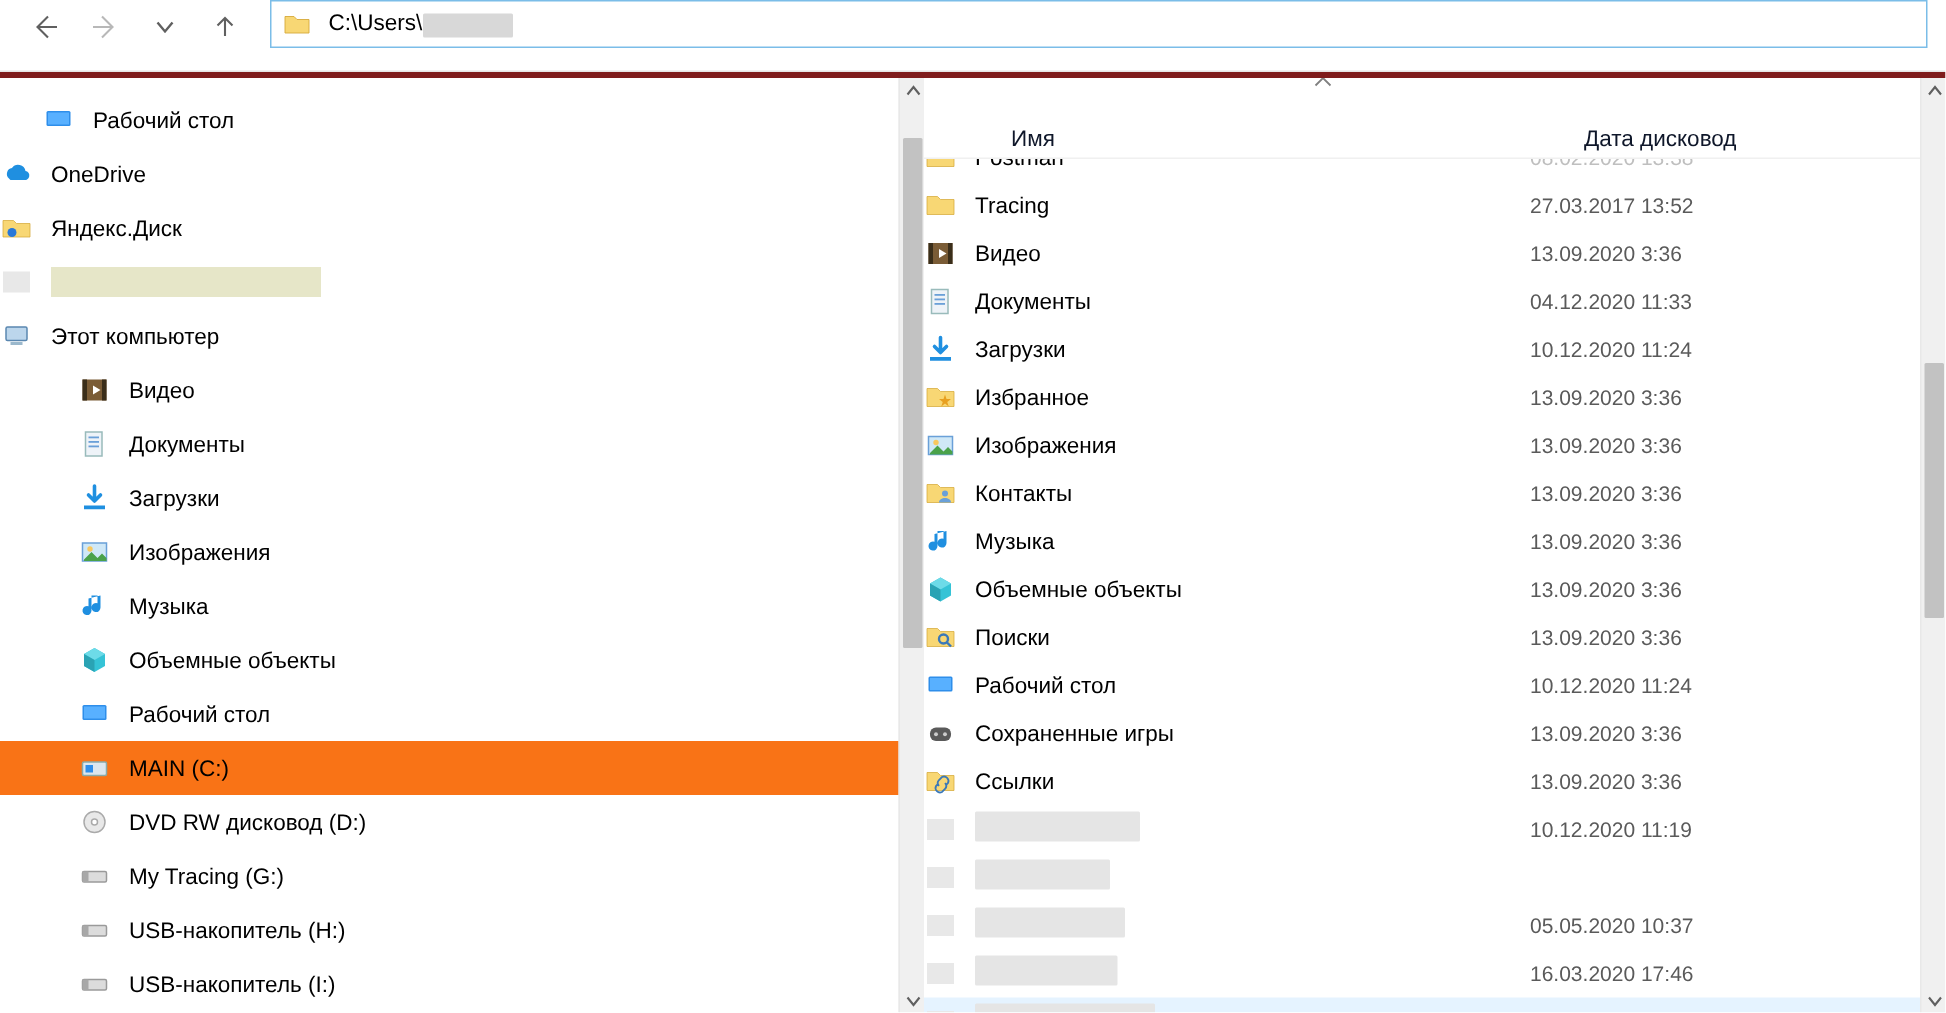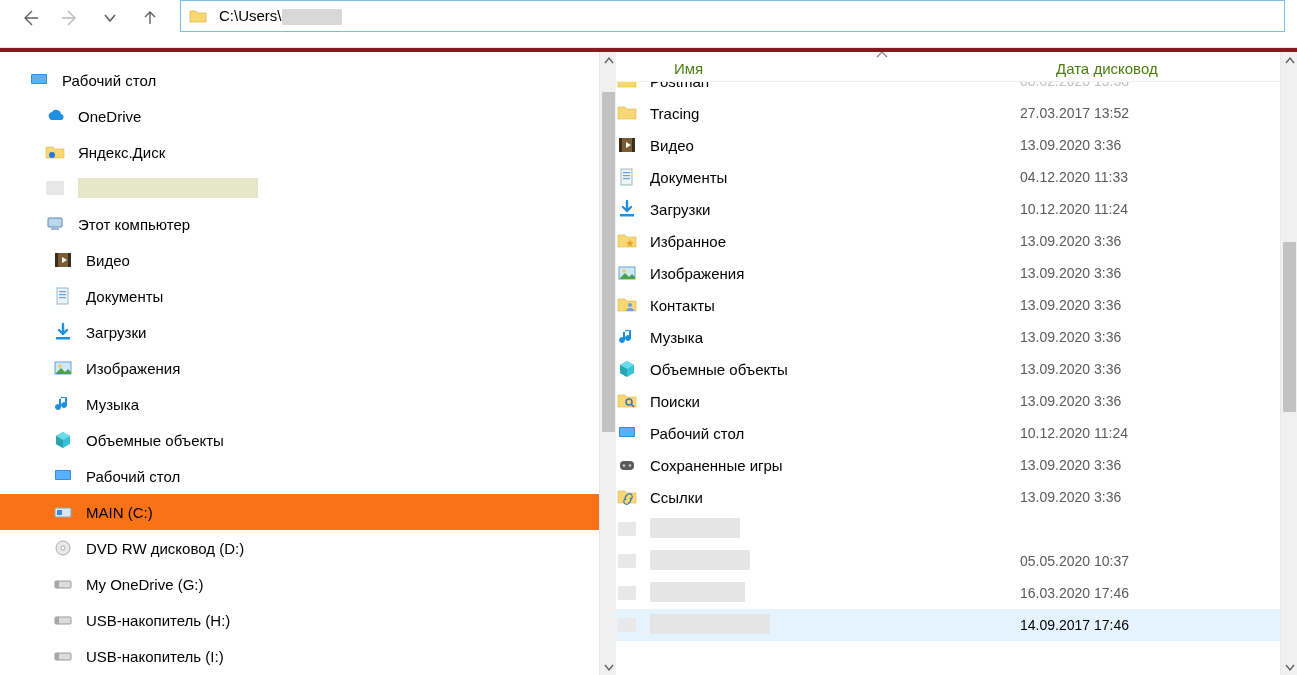--- a/index.html
+++ b/index.html
@@ -80,21 +80,21 @@
   }
   .tree-item.selected { background:#f97316; }
   .tree-item .icon-slot { width:22px; height:22px; display:flex; align-items:center; justify-content:center; flex-shrink:0;}
   .tree-item .label { white-space:nowrap; }
   .tree-item.redacted .label {
     width:180px; height:20px; background:#e6e6c8;
     filter: blur(0.3px);
   }
   
   .lvl-0 { padding-left: 28px; }
-  .lvl-1 { padding-left: 44px; }
+  .lvl-1 { }
   .lvl-2 { padding-left: 52px; }
 
   
   .nav-scrollbar {
     position:absolute;
     top:0; right:0; bottom:0;
     width:17px;
     background:#f0f0f0;
     border-left:1px solid #e8e8e8;
   }
@@ -116,24 +116,25 @@
     flex:1;
     position:relative;
     display:flex;
     flex-direction:column;
     overflow:hidden;
   }
   .list-header {
     height:30px;
     display:flex;
     align-items:flex-end;
-    color:#4d7c0f;
+    color:#0f172a;
     font-size:15px;
     border-bottom:1px solid #f0f0f0;
     padding-bottom:4px;
+    margin-top:24px;
   }
   .col-name-head {
     padding-left:58px;
     flex: 0 0 440px;
     display:flex;
     align-items:center;
   }
   .sort-caret {
     position:absolute;
     left: 260px;
@@ -358,21 +359,21 @@
           </span>
           <span class="label">DVD RW дисковод (D:)</span>
         </div>
         <div class="tree-item lvl-2">
           <span class="icon-slot">
             <svg width="20" height="20" viewBox="0 0 20 20">
               <rect x="2" y="7" width="16" height="7" rx="1" fill="#dcdcdc" stroke="#9a9a9a"></rect>
               <rect x="2" y="7" width="4" height="7" fill="#a8a8a8"></rect>
             </svg>
           </span>
-          <span class="label">My OneDrive (G:)</span>
+          <span class="label">My Tracing (G:)</span>
         </div>
         <div class="tree-item lvl-2">
           <span class="icon-slot">
             <svg width="20" height="20" viewBox="0 0 20 20">
               <rect x="2" y="7" width="16" height="7" rx="1" fill="#dcdcdc" stroke="#9a9a9a"></rect>
               <rect x="2" y="7" width="4" height="7" fill="#a8a8a8"></rect>
             </svg>
           </span>
           <span class="label">USB-накопитель (H:)</span>
         </div>
@@ -561,20 +562,29 @@
           </span>
           <span class="name-cell">Ссылки</span>
           <span class="date-cell">13.09.2020 3:36</span>
         </div>
         <div class="row">
           <span class="icon-slot">
             <svg width="20" height="20" viewBox="0 0 20 20">
               <rect x="1" y="3" width="18" height="14" fill="#e8e8e8"></rect>
             </svg>
           </span>
+          <span class="name-cell"><span class="redact-name" style="width: 110px;"></span></span>
+          <span class="date-cell">10.12.2020 11:19</span>
+        </div>
+        <div class="row">
+          <span class="icon-slot">
+            <svg width="20" height="20" viewBox="0 0 20 20">
+              <rect x="1" y="3" width="18" height="14" fill="#e8e8e8"></rect>
+            </svg>
+          </span>
           <span class="name-cell"><span class="redact-name" style="width: 90px;"></span></span>
         </div>
         <div class="row">
           <span class="icon-slot">
             <svg width="20" height="20" viewBox="0 0 20 20">
               <rect x="1" y="3" width="18" height="14" fill="#e8e8e8"></rect>
             </svg>
           </span>
           <span class="name-cell"><span class="redact-name" style="width: 100px;"></span></span>
           <span class="date-cell">05.05.2020 10:37</span>

